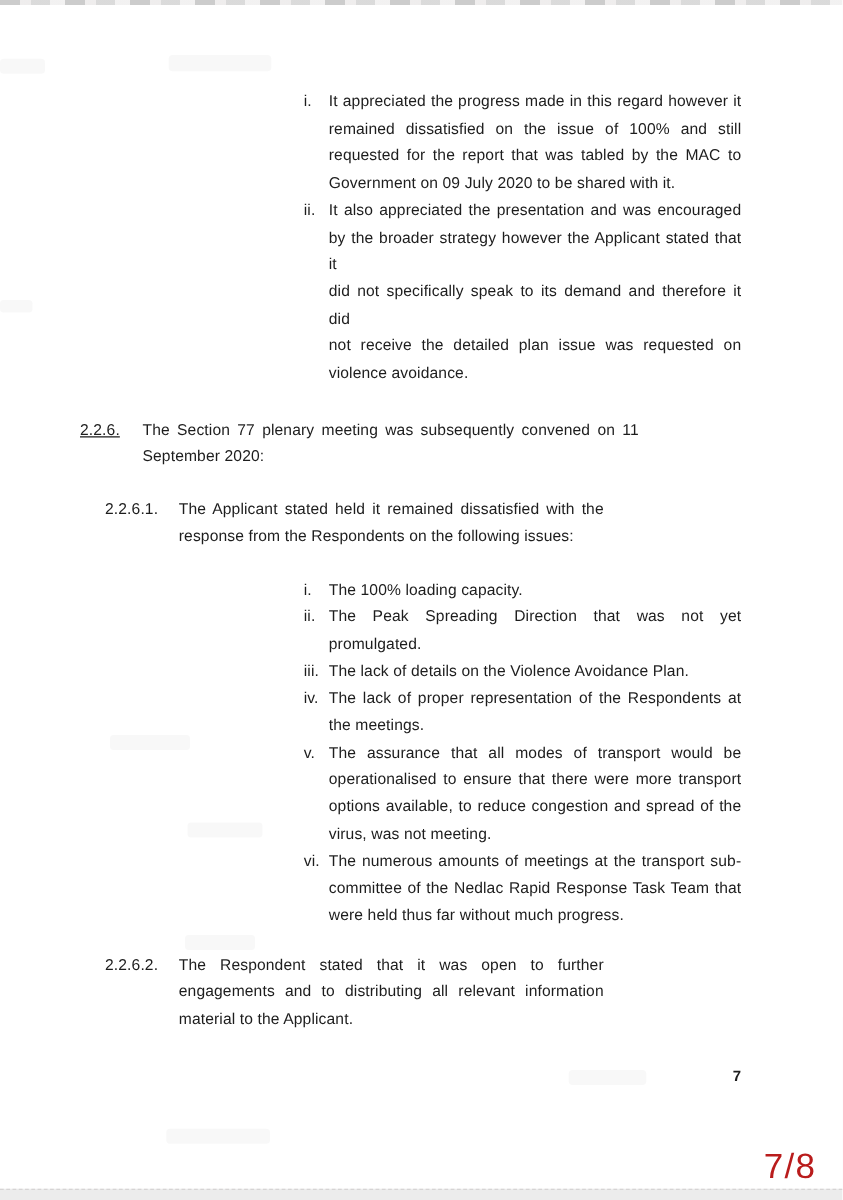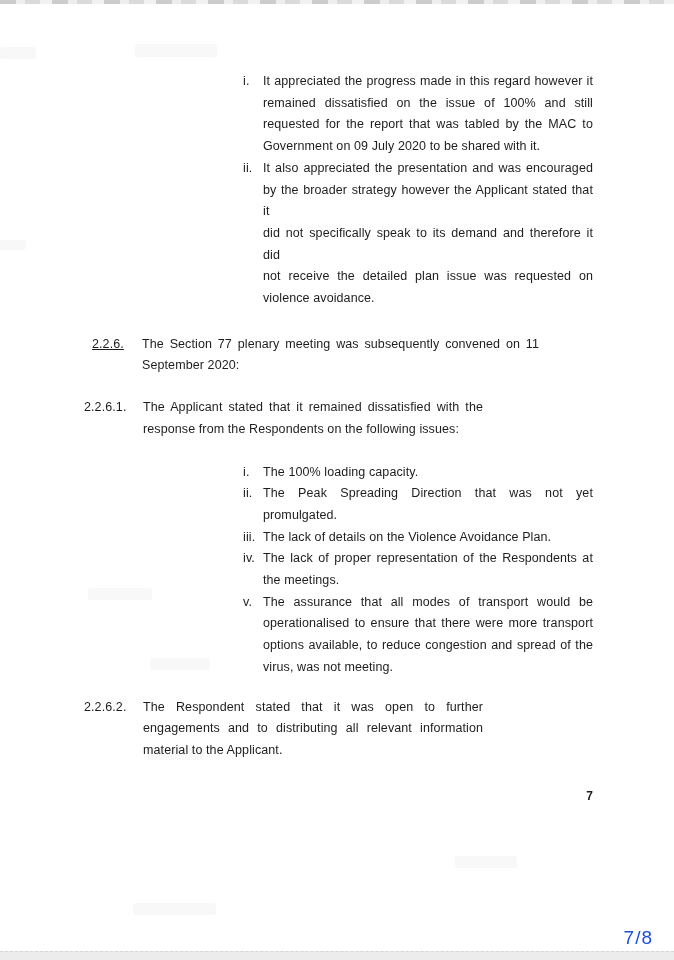--- a/index.html
+++ b/index.html
@@ -45,21 +45,21 @@
   .content {
     position: absolute;
     top: 0; left: 0;
     width: 593px;
     font-size: 12.5px;
     line-height: 21.7px;
     letter-spacing: 0.1px;
   }
   .row { display: flex; }
   
-  .num1 { flex: 0 0 50px; margin-left: 92px; text-decoration: underline; }
+  .num1 { flex: 0 0 50px; margin-left: 64px; text-decoration: underline; }
   .txt1 { width: 397px; }
   
   .num2 { flex: 0 0 59px; margin-left: 84px; }
   .txt2 { width: 340px; }
   
   .li { display: flex; }
   .marker { flex: 0 0 20px; margin-left: 243px; }
   .txt3 { width: 330px; }
   
   .lines > div {
@@ -78,22 +78,22 @@
     margin-top: 24px;
     width: 593px;
     text-align: right;
     font-size: 12px;
     font-weight: bold;
   }
   .sheet-indicator {
     position: absolute;
     right: 21px;
     bottom: 11px;
-    font-size: 19px;
-    color: #1d4ed8;
+    font-size: 28px;
+    color: #b91c1c;
     letter-spacing: 1px;
   }
 </style>
 </head>
 <body>
 
 <div class="sheet">
 
   <div class="edge-top"></div>
 
@@ -134,21 +134,21 @@
       <div class="num1">2.2.6.</div>
       <div class="txt1 lines">
           <div>The Section 77 plenary meeting was subsequently convened on 11</div>
           <div>September 2020:</div>
         </div>
     </section>
 
     <section class="row c2261">
       <div class="num2">2.2.6.1.</div>
       <div class="txt2 lines">
-          <div>The Applicant stated that it remained dissatisfied with the</div>
+          <div>The Applicant stated held it remained dissatisfied with the</div>
           <div>response from the Respondents on the following issues:</div>
         </div>
     </section>
 
     <section class="issues">
       <div class="li">
         <div class="marker">i.</div>
         <div class="txt3 lines">
             <div>The 100% loading capacity.</div>
           </div>
@@ -173,20 +173,28 @@
             <div>the meetings.</div>
           </div>
       </div>
       <div class="li">
         <div class="marker">v.</div>
         <div class="txt3 lines">
             <div>The assurance that all modes of transport would be</div>
             <div>operationalised to ensure that there were more transport</div>
             <div>options available, to reduce congestion and spread of the</div>
             <div>virus, was not meeting.</div>
+          </div>
+      </div>
+      <div class="li">
+        <div class="marker">vi.</div>
+        <div class="txt3 lines">
+            <div>The numerous amounts of meetings at the transport sub-</div>
+            <div>committee of the Nedlac Rapid Response Task Team that</div>
+            <div>were held thus far without much progress.</div>
           </div>
       </div>
     </section>
 
     <section class="row c2262">
       <div class="num2">2.2.6.2.</div>
       <div class="txt2 lines">
           <div>The Respondent stated that it was open to further</div>
           <div>engagements and to distributing all relevant information</div>
           <div>material to the Applicant.</div>

